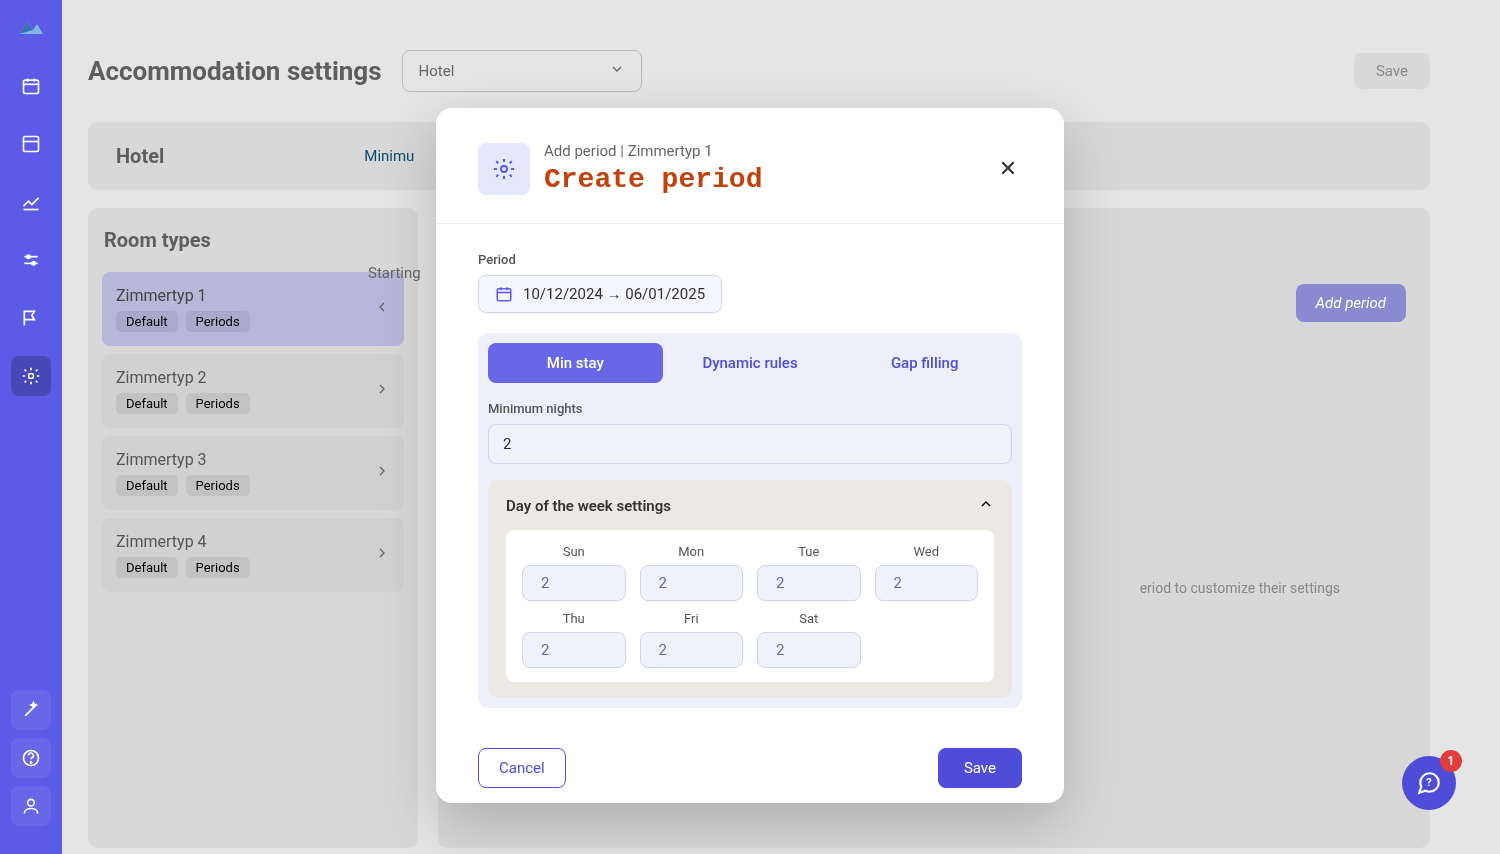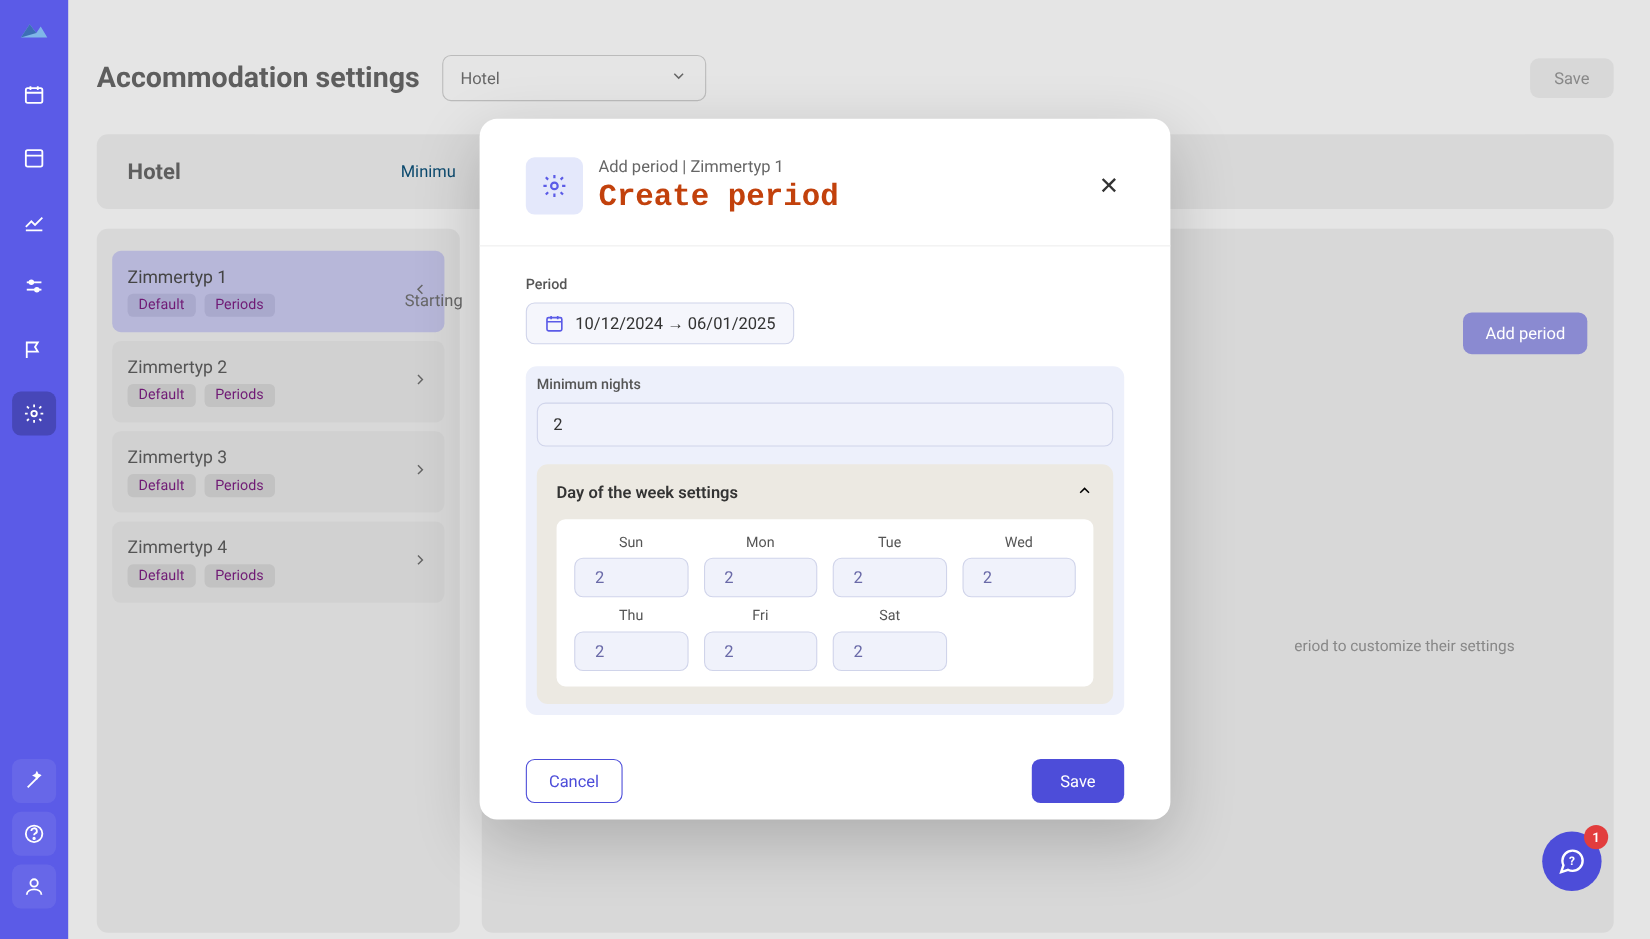--- a/index.html
+++ b/index.html
@@ -8,46 +8,46 @@
     .app { display: flex; height: 854px; }
     
     .sidebar-nav { width: 62px; background: #5b5be7; display: flex; flex-direction: column; align-items: center; padding: 18px 0; }
     .logo { width: 28px; height: 18px; margin-bottom: 30px; }
     .nav-icons { display: flex; flex-direction: column; gap: 18px; align-items: center; flex: 1; }
     .nav-icon { width: 40px; height: 40px; display: flex; align-items: center; justify-content: center; border-radius: 8px; cursor: pointer; color: white; }
     .nav-icon.active { background: #4747b8; }
     .nav-bottom { display: flex; flex-direction: column; gap: 8px; align-items: center; padding-bottom: 10px; }
     .nav-bottom .nav-icon { background: rgba(255,255,255,0.08); }
     
-    .main { flex: 1; padding: 50px 33px 0 26px; position: relative; }
+    .main { flex: 1; padding: 50px 70px 0 26px; position: relative; }
     
     .page-header { display: flex; align-items: center; gap: 20px; margin-bottom: 30px; }
     .page-title { font-size: 26px; font-weight: 700; color: #5e5e5e; }
     .hotel-select { display: flex; align-items: center; justify-content: space-between; width: 240px; padding: 10px 16px; border: 1px solid #bbb; border-radius: 8px; background: #e5e5e5; color: #666; font-size: 15px; cursor: pointer; }
     .save-btn { margin-left: auto; padding: 9px 22px; background: #d8d8d8; border: none; border-radius: 8px; color: #888; font-size: 15px; cursor: not-allowed; }
     
     .hotel-row { background: #d8d8d8; border-radius: 10px; padding: 22px 28px; display: flex; align-items: center; gap: 200px; margin-bottom: 18px; }
     .hotel-row-title { font-size: 20px; font-weight: 700; color: #5e5e5e; }
     .hotel-row-sub { font-size: 15px; color: #0c4a6e; }
     
     .content-row { display: flex; gap: 20px; }
     .room-types-panel { width: 330px; background: #d8d8d8; border-radius: 10px; padding: 20px 14px; }
     .room-types-title { font-size: 20px; font-weight: 700; color: #5e5e5e; margin-bottom: 20px; padding-left: 2px; }
     .room-item { background: #d1d1d1; border-radius: 8px; padding: 14px 14px; margin-bottom: 8px; display: flex; align-items: center; justify-content: space-between; cursor: pointer; }
     .room-item.selected { background: #b7b7d9; }
     .room-item-name { font-size: 16px; color: #555; margin-bottom: 6px; }
     .room-item.selected .room-item-name { color: #444; }
     .room-tags { display: flex; gap: 8px; }
-    .room-tag { font-size: 13px; color: #701a75; background: #c2c2c2; padding: 3px 10px; border-radius: 5px; }
+    .room-tag { font-size: 13px; color: #000000; background: #c2c2c2; padding: 3px 10px; border-radius: 5px; }
     .room-item.selected .room-tag { background: #a9a9cc; }
     .chevron { color: #666; }
     
     .detail-panel { flex:1; background: #d8d8d8; border-radius: 10px; padding: 20px; height: 640px; position: relative; }
     .starting-text { font-size: 15px; color: #666; position: absolute; top: 20px; left: -70px; margin-top: 36px; }
-    .add-period-btn { position: absolute; top: 76px; right: 24px; padding: 10px 20px; background: #8a8ad1; color: #fff; border: none; border-radius: 8px; font-size: 15px; cursor: pointer; }
+    .add-period-btn { position: absolute; top: 76px; right: 24px; padding: 10px 20px; background: #8a8ad1; color: #fff; border: none; border-radius: 8px; font-size: 15px; cursor: pointer; font-style: italic; }
     .info-text { position: absolute; top: 372px; right: 90px; font-size: 14px; color: #888; }
     
     .modal-overlay { position: absolute; inset: 0; display: flex; align-items: flex-start; justify-content: center; padding-top: 72px; z-index: 100; margin-top: 36px; }
     .modal { width: 628px; background: #fff; border-radius: 16px; box-shadow: 0 20px 60px rgba(0,0,0,0.2); display: flex; flex-direction: column; }
     
     .modal-header { display: flex; align-items: center; padding: 34px 42px 28px 42px; border-bottom: 1px solid #eee; }
     .modal-header-icon { width: 52px; height: 52px; background: #e4e8fb; border-radius: 8px; display: flex; align-items: center; justify-content: center; margin-right: 14px; color: #5b5be7; }
     .modal-breadcrumb { font-size: 15px; color: #666; margin-bottom: 4px; }
     .modal-title { font-size: 28px; font-weight: 700; color: #c2410c; font-family: Liberation Mono, monospace; }
     .modal-close { margin-left: auto; width: 28px; height: 28px; display: flex; align-items: center; justify-content: center; cursor: pointer; font-size: 22px; color: #333; }
@@ -166,20 +166,21 @@
       <button class="save-btn">Save</button>
     </div>
 
     <div class="hotel-row">
       <div class="hotel-row-title">Hotel</div>
       <div class="hotel-row-sub">Minimu</div>
     </div>
 
     <div class="content-row">
       <div class="room-types-panel">
+        <div class="room-types-title">Room types</div>
         <div id="room-list">
             <div class="room-item selected">
               <div>
                 <div class="room-item-name">Zimmertyp 1</div>
                 <div class="room-tags">
                   <span class="room-tag">Default</span>
                   <span class="room-tag">Periods</span>
                 </div>
               </div>
               <span class="chevron"><svg width="16" height="16" viewBox="0 0 24 24" fill="none" stroke="currentColor" stroke-width="2">
@@ -255,20 +256,25 @@
         <svg width="18" height="18" viewBox="0 0 24 24" fill="none" stroke="currentColor" stroke-width="2">
             <rect x="3" y="5" width="18" height="16" rx="2"></rect>
             <line x1="3" y1="10" x2="21" y2="10"></line>
             <line x1="8" y1="3" x2="8" y2="7"></line>
             <line x1="16" y1="3" x2="16" y2="7"></line>
           </svg>
         <span>10/12/2024 → 06/01/2025</span>
       </div>
 
       <div class="tabs-panel">
+        <div class="tab-row">
+          <div class="tab active">Min stay</div>
+          <div class="tab">Dynamic rules</div>
+          <div class="tab">Gap filling</div>
+        </div>
 
         <div class="field-label">Minimum nights</div>
         <input class="min-nights-input" value="2" style="">
 
         <div class="dow-panel">
           <div class="dow-header">
             <div class="dow-title">Day of the week settings</div>
             <span><svg width="16" height="16" viewBox="0 0 24 24" fill="none" stroke="currentColor" stroke-width="2">
                   <polyline points="6 15 12 9 18 15"></polyline>
                 </svg></span>

